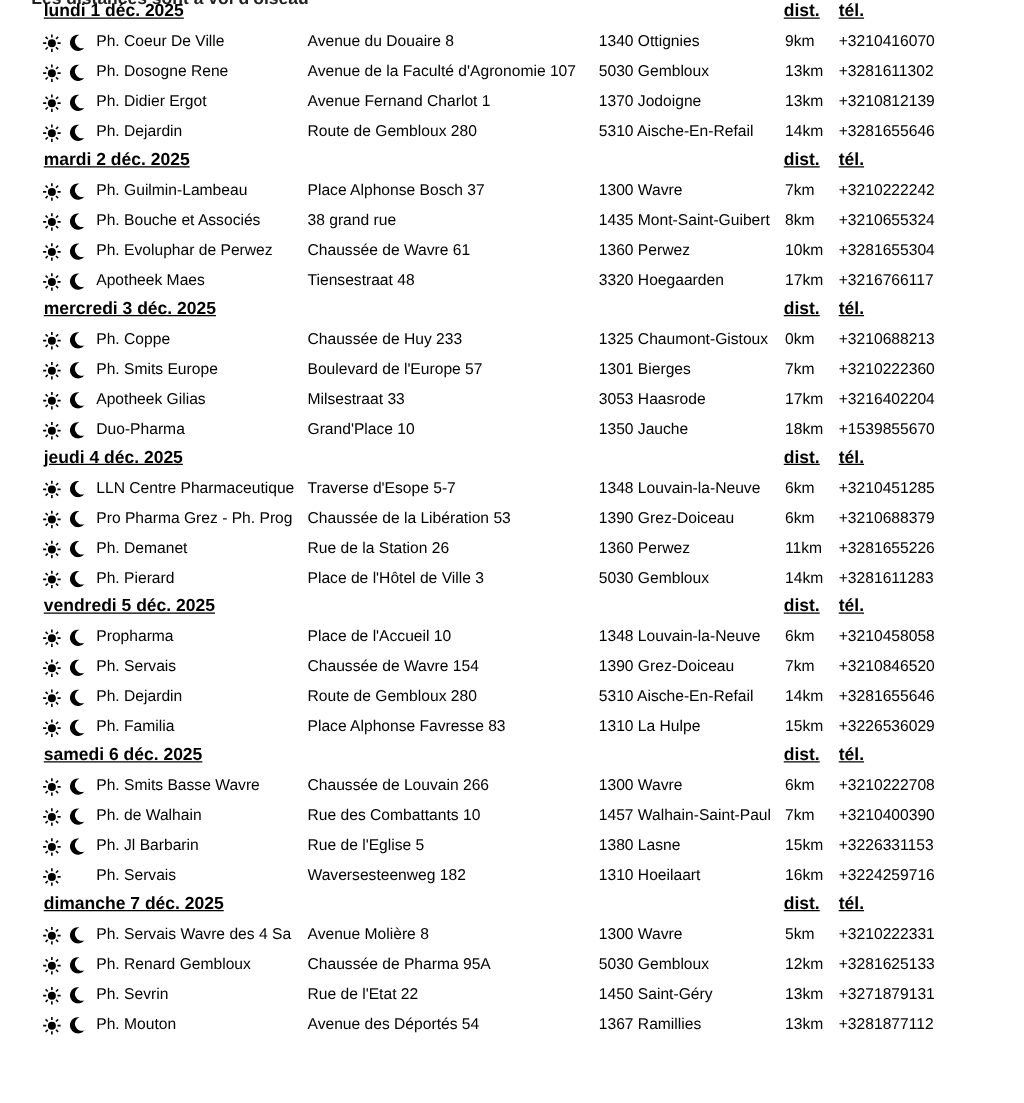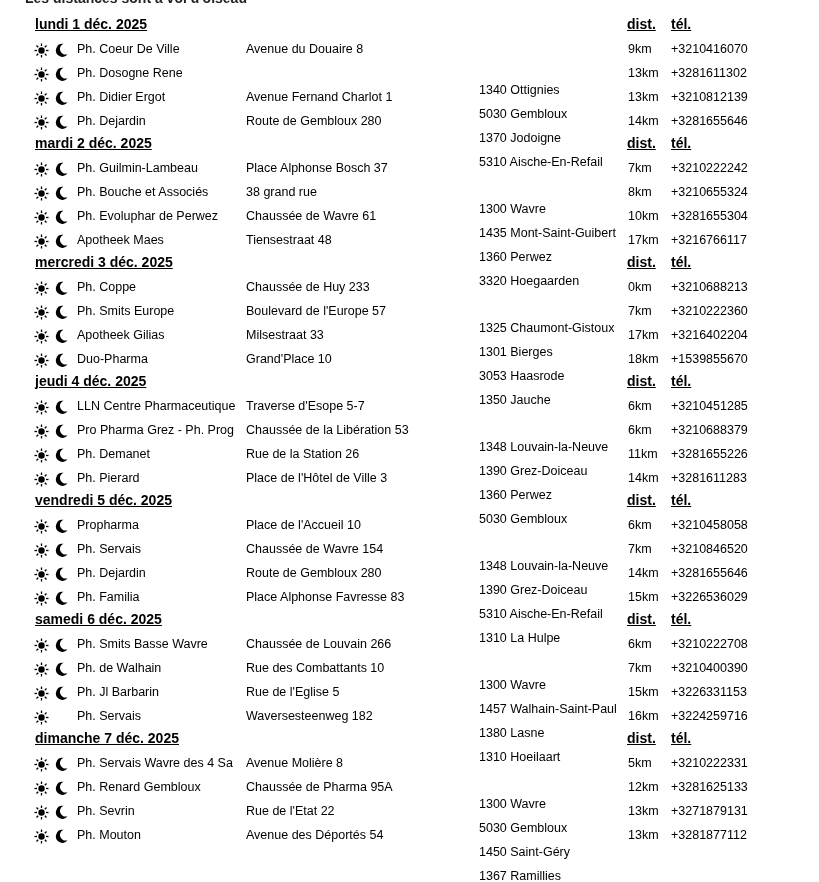--- a/index.html
+++ b/index.html
@@ -5,35 +5,35 @@
     html, body { margin: 0; padding: 0; background: #ffffff; }
     body {
       width: 819px; height: 882px; overflow: hidden; position: relative;
       font-family: "Liberation Sans", sans-serif; color: #000;
     }
     .cutoff {
       position: absolute; left: 25px; top: -10px;
       font-size: 14px; font-weight: bold; color: #222;
       white-space: nowrap;
     }
-    #doc { position: absolute; left: 0; top: 16px; width: 650px; }
+    #doc { position: absolute; left: 0; top: 0; width: 650px; }
     .day-header {
       position: relative; height: 23px;
       font-size: 14px; font-weight: bold;
     }
     .day-header .title { position: absolute; left: 35px; top: 0; text-decoration: underline; }
     .day-header .h-dist { position: absolute; left: 627px; top: 0; text-decoration: underline; }
     .day-header .h-tel { position: absolute; left: 671px; top: 0; text-decoration: underline; }
     .row { position: relative; height: 24px; font-size: 12.5px; }
     .row > span { position: absolute; top: 3px; white-space: nowrap; }
     .row .sun { left: 34px; top: 4px; width: 15px; height: 15px; }
     .row .moon { left: 55px; top: 4px; width: 13px; height: 14px; }
     .row .name { left: 77px; }
     .row .addr { left: 246px; text-align: center; }
-    .row .city { left: 479px; margin-top: 41px; }
+    .row .city { left: 479px; }
     .row .dist { left: 628px; }
     .row .tel { left: 671px; }
     svg { display: block; }
   </style>
 </head>
 <body>
 
 <div class="cutoff">Les distances sont à vol d'oiseau</div>
 
 <div id="doc">
@@ -86,20 +86,21 @@
           <line x1="10.8" y1="4.2" x2="12.5" y2="2.5"></line>
         </g>
       </svg>
     </span>
     <span class="moon">
       <svg width="13" height="14" viewBox="0 0 13 14">
         <path d="M8.5 0.8 A6.5 6.5 0 1 0 12.6 11.2 A5.2 5.2 0 0 1 8.5 0.8 Z" fill="#000"></path>
       </svg>
     </span>
     <span class="name">Ph. Dosogne Rene</span>
+    <span class="addr">Avenue de la Faculté d'Agronomie 107</span>
     <span class="city">5030 Gembloux</span>
     <span class="dist">13km</span>
     <span class="tel">+3281611302</span>
   </div>
         <div class="row">
     <span class="sun">
       <svg width="15" height="15" viewBox="0 0 15 15">
         <circle cx="7.5" cy="7.5" r="3.2" fill="#000"></circle>
         <g stroke="#000" stroke-width="1.3">
           <line x1="7.5" y1="0.5" x2="7.5" y2="3"></line>

